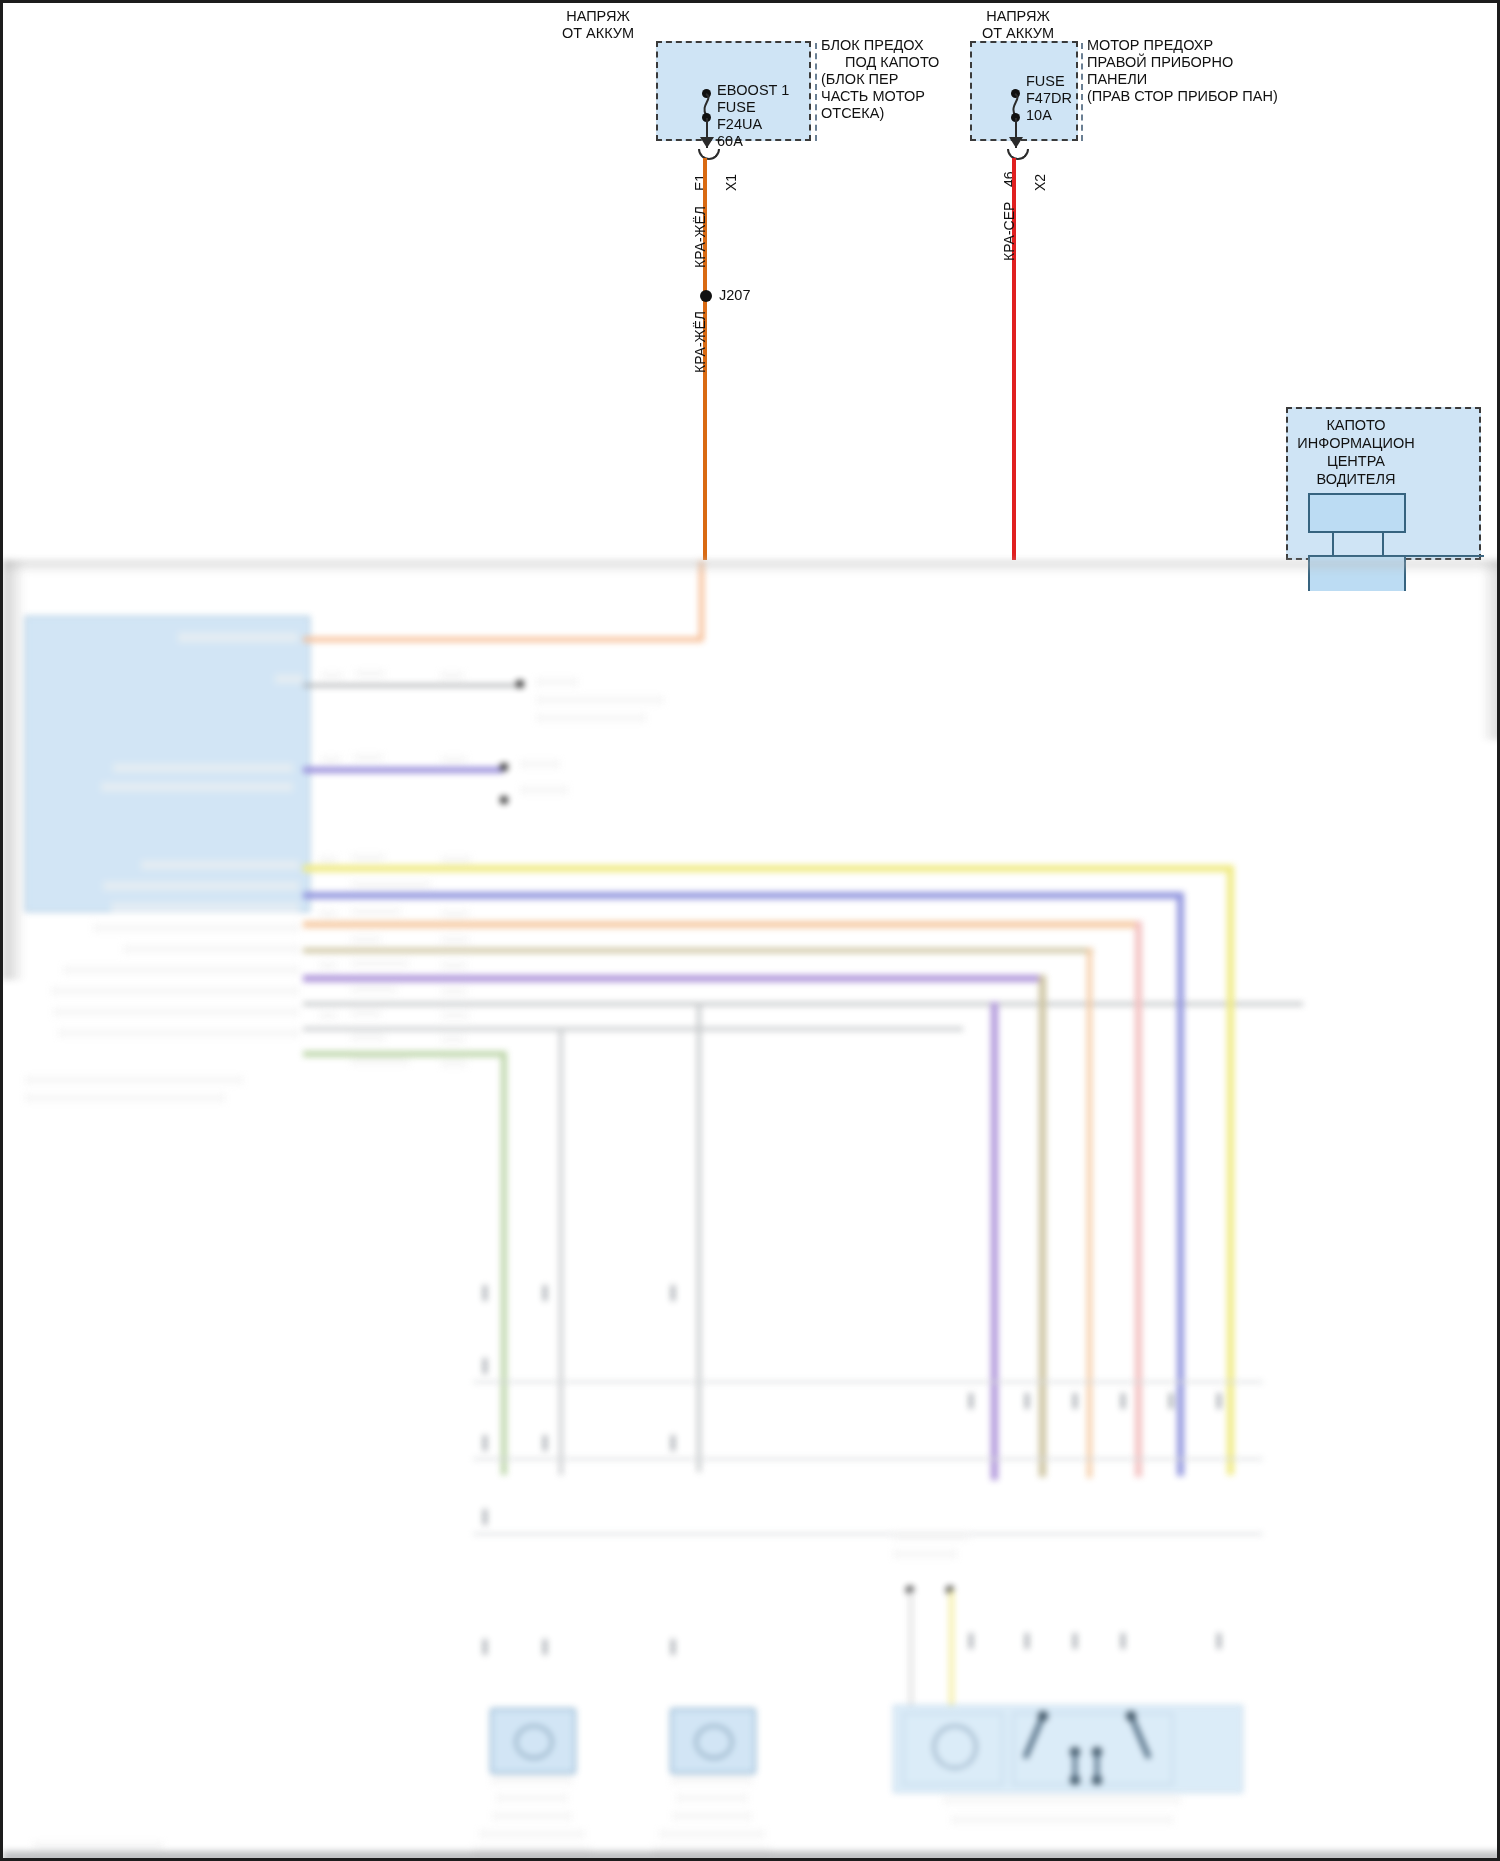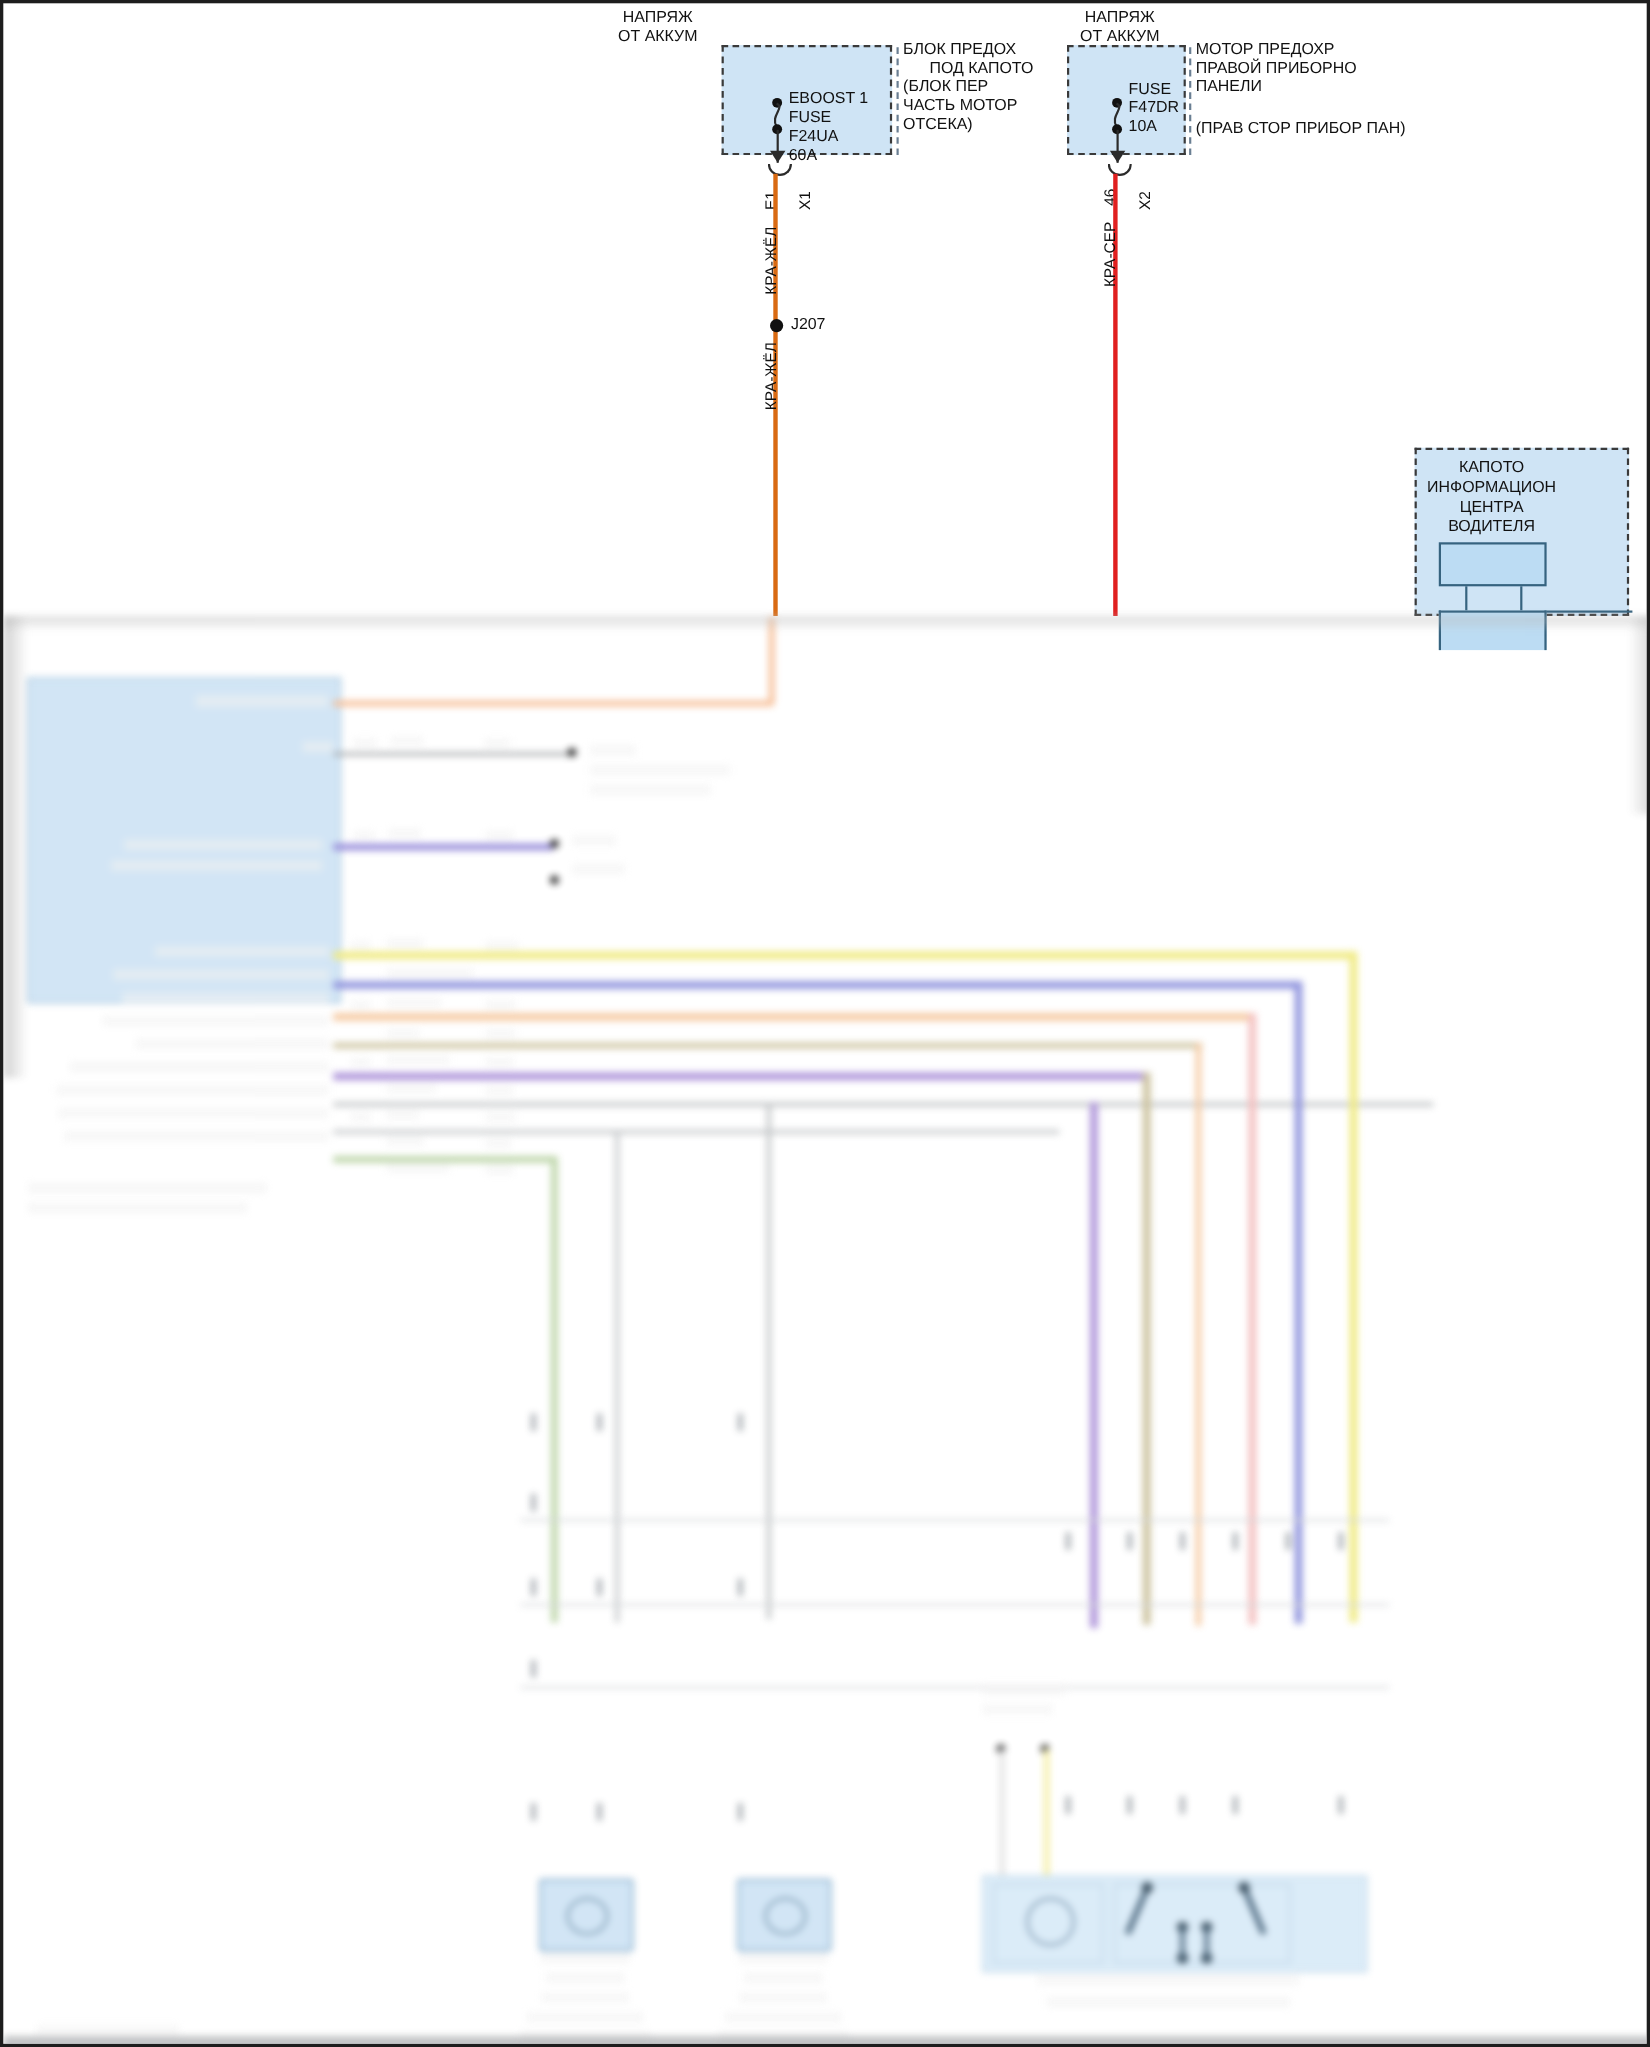--- a/index.html
+++ b/index.html
@@ -115,21 +115,21 @@
   </svg>
 
   <div class="lbl" style="left:1023px;top:70px;">FUSE</div>
   <div class="lbl" style="left:1023px;top:87px;">F47DR</div>
   <div class="lbl" style="left:1023px;top:104px;">10A</div>
 
   <div class="brk" style="left:1078px;top:40px;height:98px;"></div>
   <div class="lbl" style="left:1084px;top:34px;">МОТОР ПРЕДОХР</div>
   <div class="lbl" style="left:1084px;top:51px;">ПРАВОЙ ПРИБОРНО</div>
   <div class="lbl" style="left:1084px;top:68px;">ПАНЕЛИ</div>
-  <div class="lbl" style="left:1084px;top:85px;margin-top:21px;">(ПРАВ СТОР ПРИБОР ПАН)</div>
+  <div class="lbl" style="left:1084px;top:85px;">(ПРАВ СТОР ПРИБОР ПАН)</div>
 
   <div class="cup" style="left:1004px;top:146px;"></div>
   <div class="vrot" style="left:998px;top:184px;">46</div>
   <div class="vrot" style="left:1029px;top:188px;">X2</div>
 
   <div class="wire" style="left:1009px;top:155px;width:4px;height:402px;background:#e02020;"></div>
   <div class="vrot" style="left:998px;top:258px;">КРА-СЕР</div>
 
   <div class="fusebox" style="left:1283px;top:404px;width:195px;height:153px;border-color:#3a3a3a;"></div>
   <div class="lbl ctr" style="left:1288px;top:414px;width:130px;"><span>КАПОТО</span></div>

